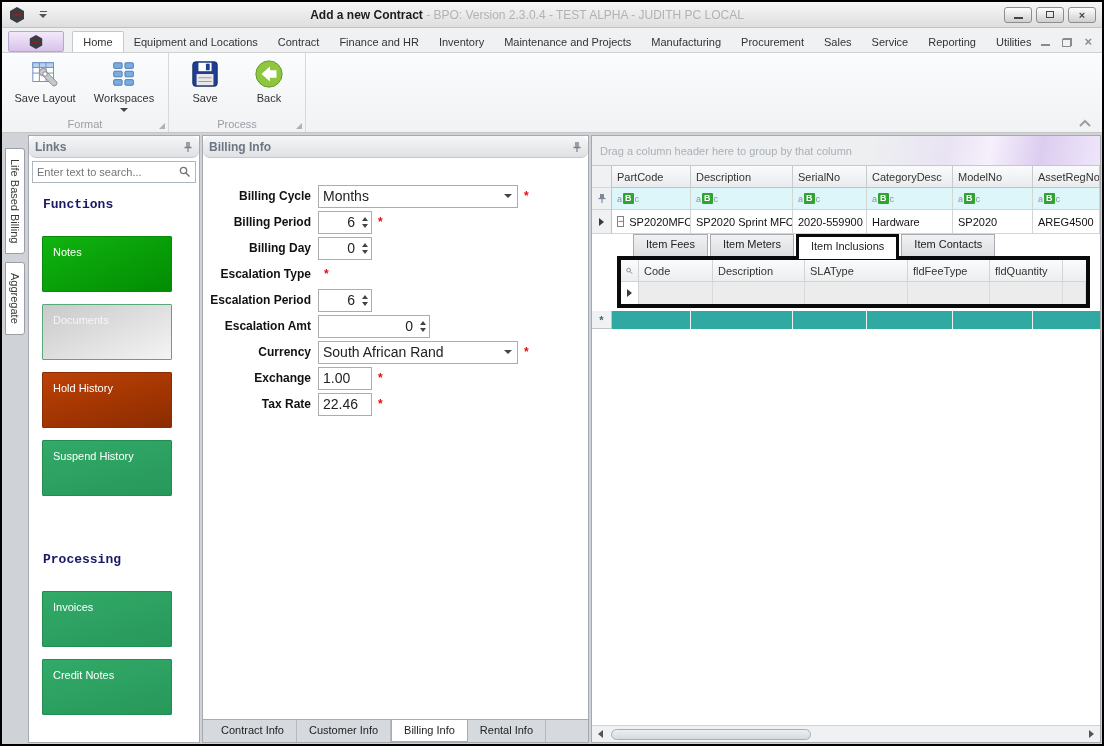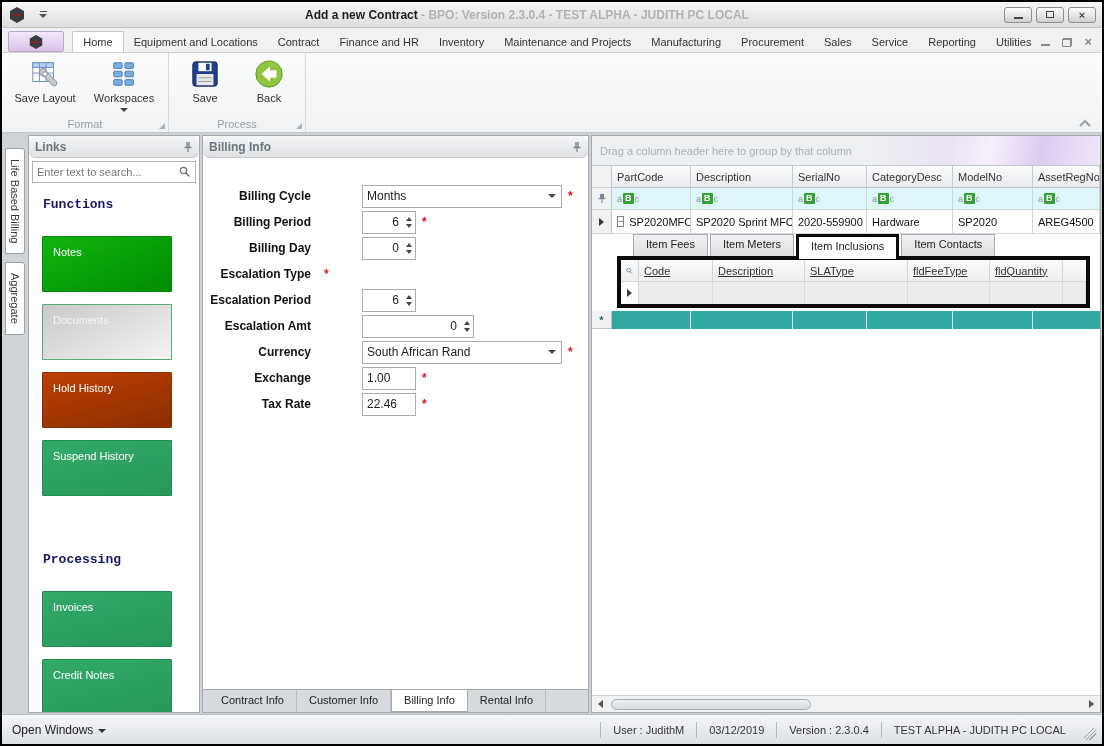--- a/index.html
+++ b/index.html
@@ -8,21 +8,21 @@
            display:flex; flex-direction:column; overflow:hidden; position:relative;}
 
   
   .titlebar{ height:26px; flex:0 0 26px; background:linear-gradient(#f7f7f7,#dedede);
              display:flex; align-items:center; padding:0 6px; border-bottom:1px solid #c2c2c2;}
   .app-logo{ width:18px; height:18px; margin-right:10px; }
   .qat-drop{ width:14px; height:14px; display:flex; flex-direction:column; align-items:center; justify-content:center; }
   .qat-drop .bar{ width:7px; height:1px; background:#555; margin-bottom:2px;}
   .qat-drop .tri{ width:0;height:0;border-left:4px solid transparent;border-right:4px solid transparent;border-top:4px solid #555;}
   .title-text{ flex:1; text-align:center; font-size:12px; font-weight:bold; color:#1c1c1c; white-space:nowrap; overflow:hidden;}
-  .title-text .sub{ color:#b2b2b2; font-weight:bold;margin-top:7px;}
+  .title-text .sub{ color:#b2b2b2; font-weight:normal;margin-top:7px;}
   .winbtns{ display:flex; gap:4px; }
   .winbtn{ width:28px; height:16px; border:1px solid #8d8d8d; border-radius:3px;
            background:linear-gradient(#fefefe,#cfcfcf); display:flex; align-items:center; justify-content:center;}
   .glyph-min{ width:9px; height:2px; background:#444; margin-top:6px;}
   .glyph-max{ width:8px; height:7px; border:1.5px solid #444;}
   .glyph-close{ font-size:11px; font-weight:bold; color:#444; line-height:10px;}
 
   
   .tabrow{ height:25px; flex:0 0 25px; background:#eff1f3; display:flex; align-items:flex-end; padding:0 4px; border-bottom:1px solid #d0d0d0;}
   .appbtn{ width:84px; height:21px; margin:0 8px 0 2px; border:1px solid #b9a6cb; border-radius:2px;
@@ -72,21 +72,21 @@
   .fbtn.silver{ background:linear-gradient(155deg,#c9c9c9,#f4f4f4); border:1px solid #58a87a; color:#f6f6f6;}
   .fbtn.rust{ background:linear-gradient(165deg,#bd4105,#8c2c00); border:1px solid #8a2e04;}
   .fbtn.midgreen{ background:linear-gradient(165deg,#32aa68,#27985a); border:1px solid #238c52;}
   .sec-head.second{ margin-top:56px;}
 
   
   .billing{ flex:0 0 387px; }
   .form{ flex:1; padding-top:28px; }
   .frow{ display:flex; align-items:center; height:20px; margin-bottom:6px;}
   .frow .flabel{ width:108px; text-align:right; font-size:12px; font-weight:bold; color:#111; margin-right:7px; white-space:nowrap;}
-  .ctl{ border:1px solid #acacac; height:23px; background:#fff; display:flex; align-items:center; font-size:12px; color:#222;margin-left:44px;}
+  .ctl{ border:1px solid #acacac; height:23px; background:#fff; display:flex; align-items:center; font-size:14px; color:#222;}
   .ctl.select{ width:200px; padding-left:4px;}
   .ctl .arrow{ margin-left:auto; margin-right:5px; width:0;height:0; border-left:4px solid transparent;border-right:4px solid transparent;border-top:4px solid #444;}
   .ctl.spin{ width:54px; }
   .ctl.spin.wide{ width:112px; }
   .ctl.spin .val{ flex:1; text-align:right; padding-right:3px;}
   .spinner{ width:13px; height:100%; display:flex; flex-direction:column; align-items:center; justify-content:center; gap:3px; }
   .spin-up{ width:0;height:0;border-left:3.5px solid transparent;border-right:3.5px solid transparent;border-bottom:4px solid #444;}
   .spin-dn{ width:0;height:0;border-left:3.5px solid transparent;border-right:3.5px solid transparent;border-top:4px solid #444;}
   .ctl.text{ width:54px; padding-left:4px;}
   .req{ color:#e01010; font-size:12px; font-weight:bold; margin-left:6px;}
@@ -112,21 +112,21 @@
   .expand-tri{ width:0;height:0;border-top:4px solid transparent;border-bottom:4px solid transparent;border-left:5px solid #3a3a3a;}
   .collapse-box{ width:11px; height:11px; border:1px solid #808080; display:flex; align-items:center; justify-content:center; margin-right:5px; font-size:9px; color:#333; line-height:9px; background:#fff;}
   .c-part{flex:0 0 79px;} .c-desc{flex:0 0 102px;} .c-ser{flex:0 0 74px;} .c-cat{flex:0 0 86px;} .c-mod{flex:0 0 80px;} .c-asset{flex:1;}
 
   .detail{ padding-left:25px; }
   .dtabs{ display:flex; margin-left:16px; height:22px; position:relative; z-index:2;}
   .dtab{ font-size:11px; color:#222; padding:3px 12px; background:linear-gradient(#f0f1f2,#dddfe1); border:1px solid #a8acb0; border-bottom:none; margin-right:2px;}
   .dtab.active{ background:#fff; border:3px solid #0a0a0a; border-bottom:none; padding:3px 12px 6px 12px; margin-bottom:-3px;}
   .childgrid{ border:4px solid #0a0a0a; background:#fff; margin-right:10px; position:relative; z-index:1;}
   .chrow{ display:flex; height:22px;}
-  .chrow .gcell{ background:linear-gradient(#fafbfc,#eceef0); color:#333;text-decoration:underline;}
+  .chrow .gcell{ background:linear-gradient(#fafbfc,#eceef0); color:#333;}
   .cherow{ display:flex; height:22px; background:#ececec;}
   .cherow .icell{ flex:0 0 18px; background:#fff; border-right:1px solid #d2d4d6; display:flex; align-items:center; justify-content:center;}
   .cherow .ecell{ border-right:1px solid #d8dadc; background:#ececec;}
   .cc-icon{flex:0 0 18px; justify-content:center;} .cc-code{flex:0 0 74px;} .cc-desc{flex:0 0 92px;} .cc-sla{flex:0 0 103px;} .cc-fee{flex:0 0 82px;} .cc-qty{flex:0 0 73px;} .cc-rest{flex:1; border-right:none;}
   .newrow{ display:flex; height:18px; flex:0 0 18px; margin-top:3px;}
   .newrow .ind{ border-bottom:1px solid #c2c5c8; font-size:11px; color:#2a6a66; font-weight:bold;}
   .tcell{ background:#2fa9a1; border-right:1px solid #e8f4f3; }
   .t-part{flex:0 0 79px;} .t-desc{flex:0 0 102px;} .t-ser{flex:0 0 74px;} .t-cat{flex:0 0 86px;} .t-mod{flex:0 0 80px;} .t-asset{flex:0 0 85px;}
   .gridspacer{ flex:1; background:#fff;}
   .hscroll{ height:17px; flex:0 0 17px; background:#f0f1f3; border-top:1px solid #d0d2d4; display:flex; align-items:center;}
@@ -544,26 +544,14 @@
           </div>
         <div class="sthumb"></div>
         <div class="strack"></div>
         <div class="sbtn">
             <span class="tri-r"></span>
           </div>
       </div>
     </div>
   </div>
 
-  <div class="statusbar">
-    <div class="openwin">
-      <span>Open Windows</span>
-      <span class="tri"></span>
-    </div>
-    <div class="sspacer"></div>
-    <div class="sfield">User : JudithM</div>
-    <div class="sfield">03/12/2019</div>
-    <div class="sfield">Version : 2.3.0.4</div>
-    <div class="sfield">TEST ALPHA - JUDITH PC LOCAL</div>
-    <div class="grip"></div>
-  </div>
 
 </div>
 
 </body></html>

